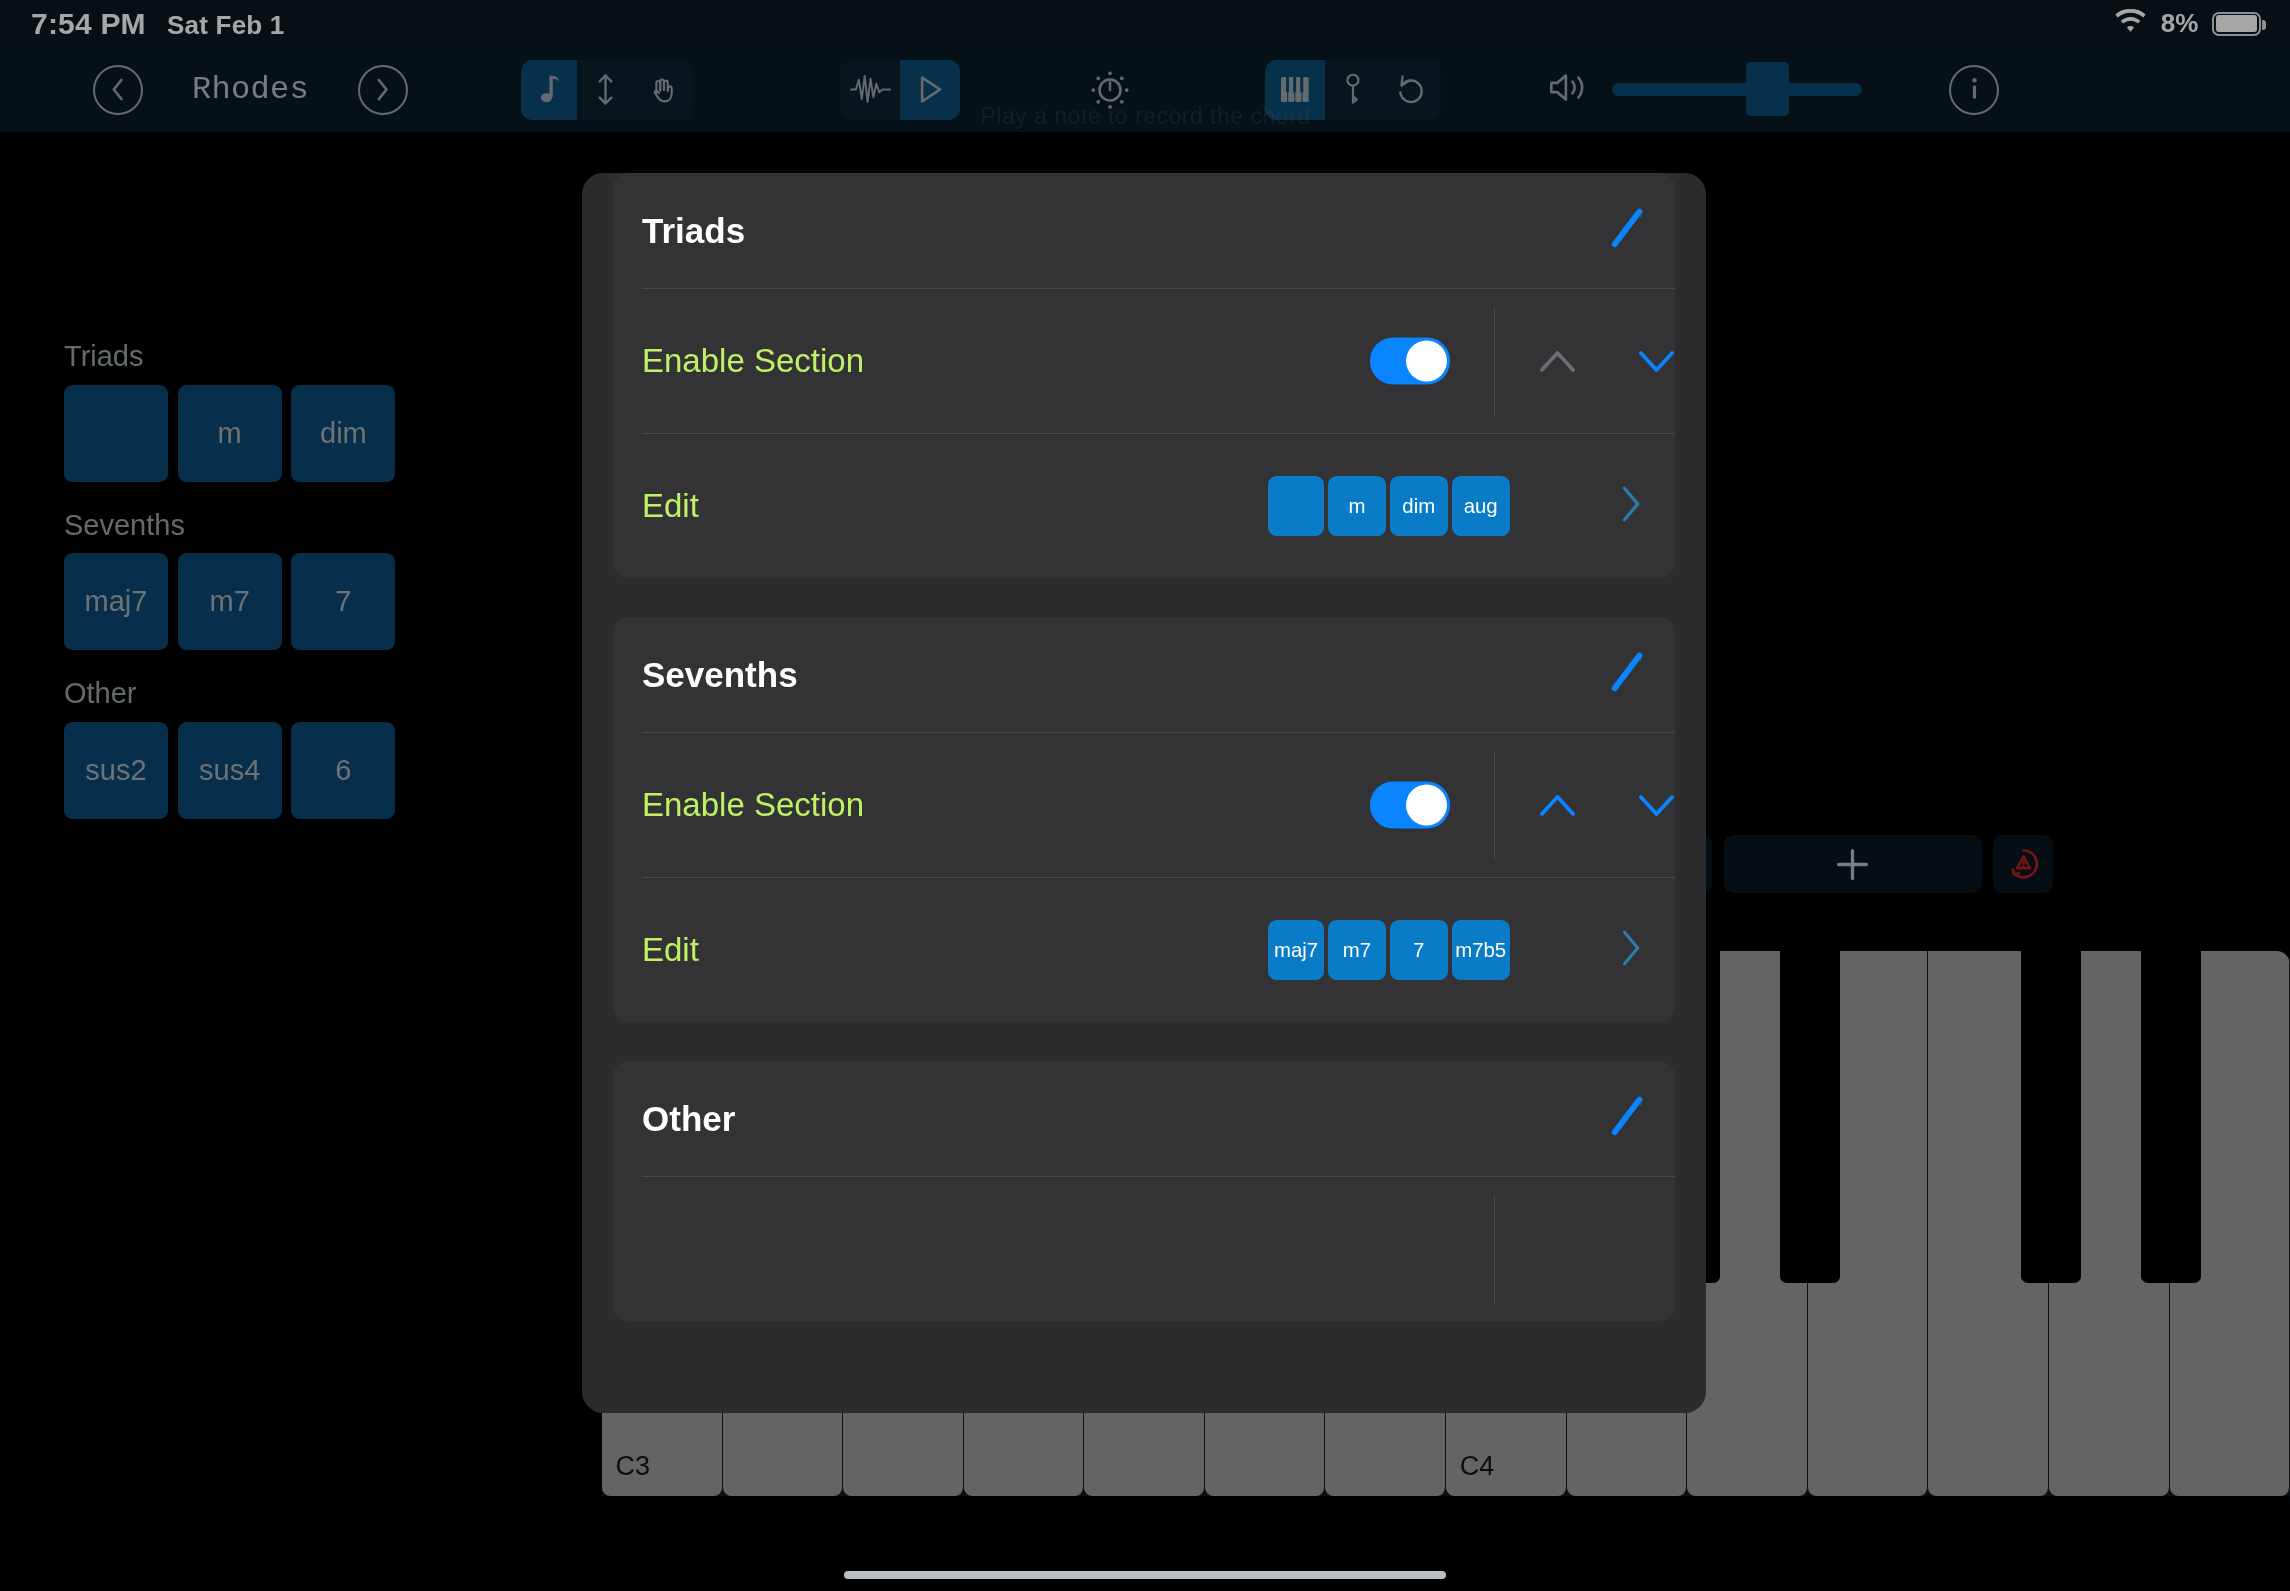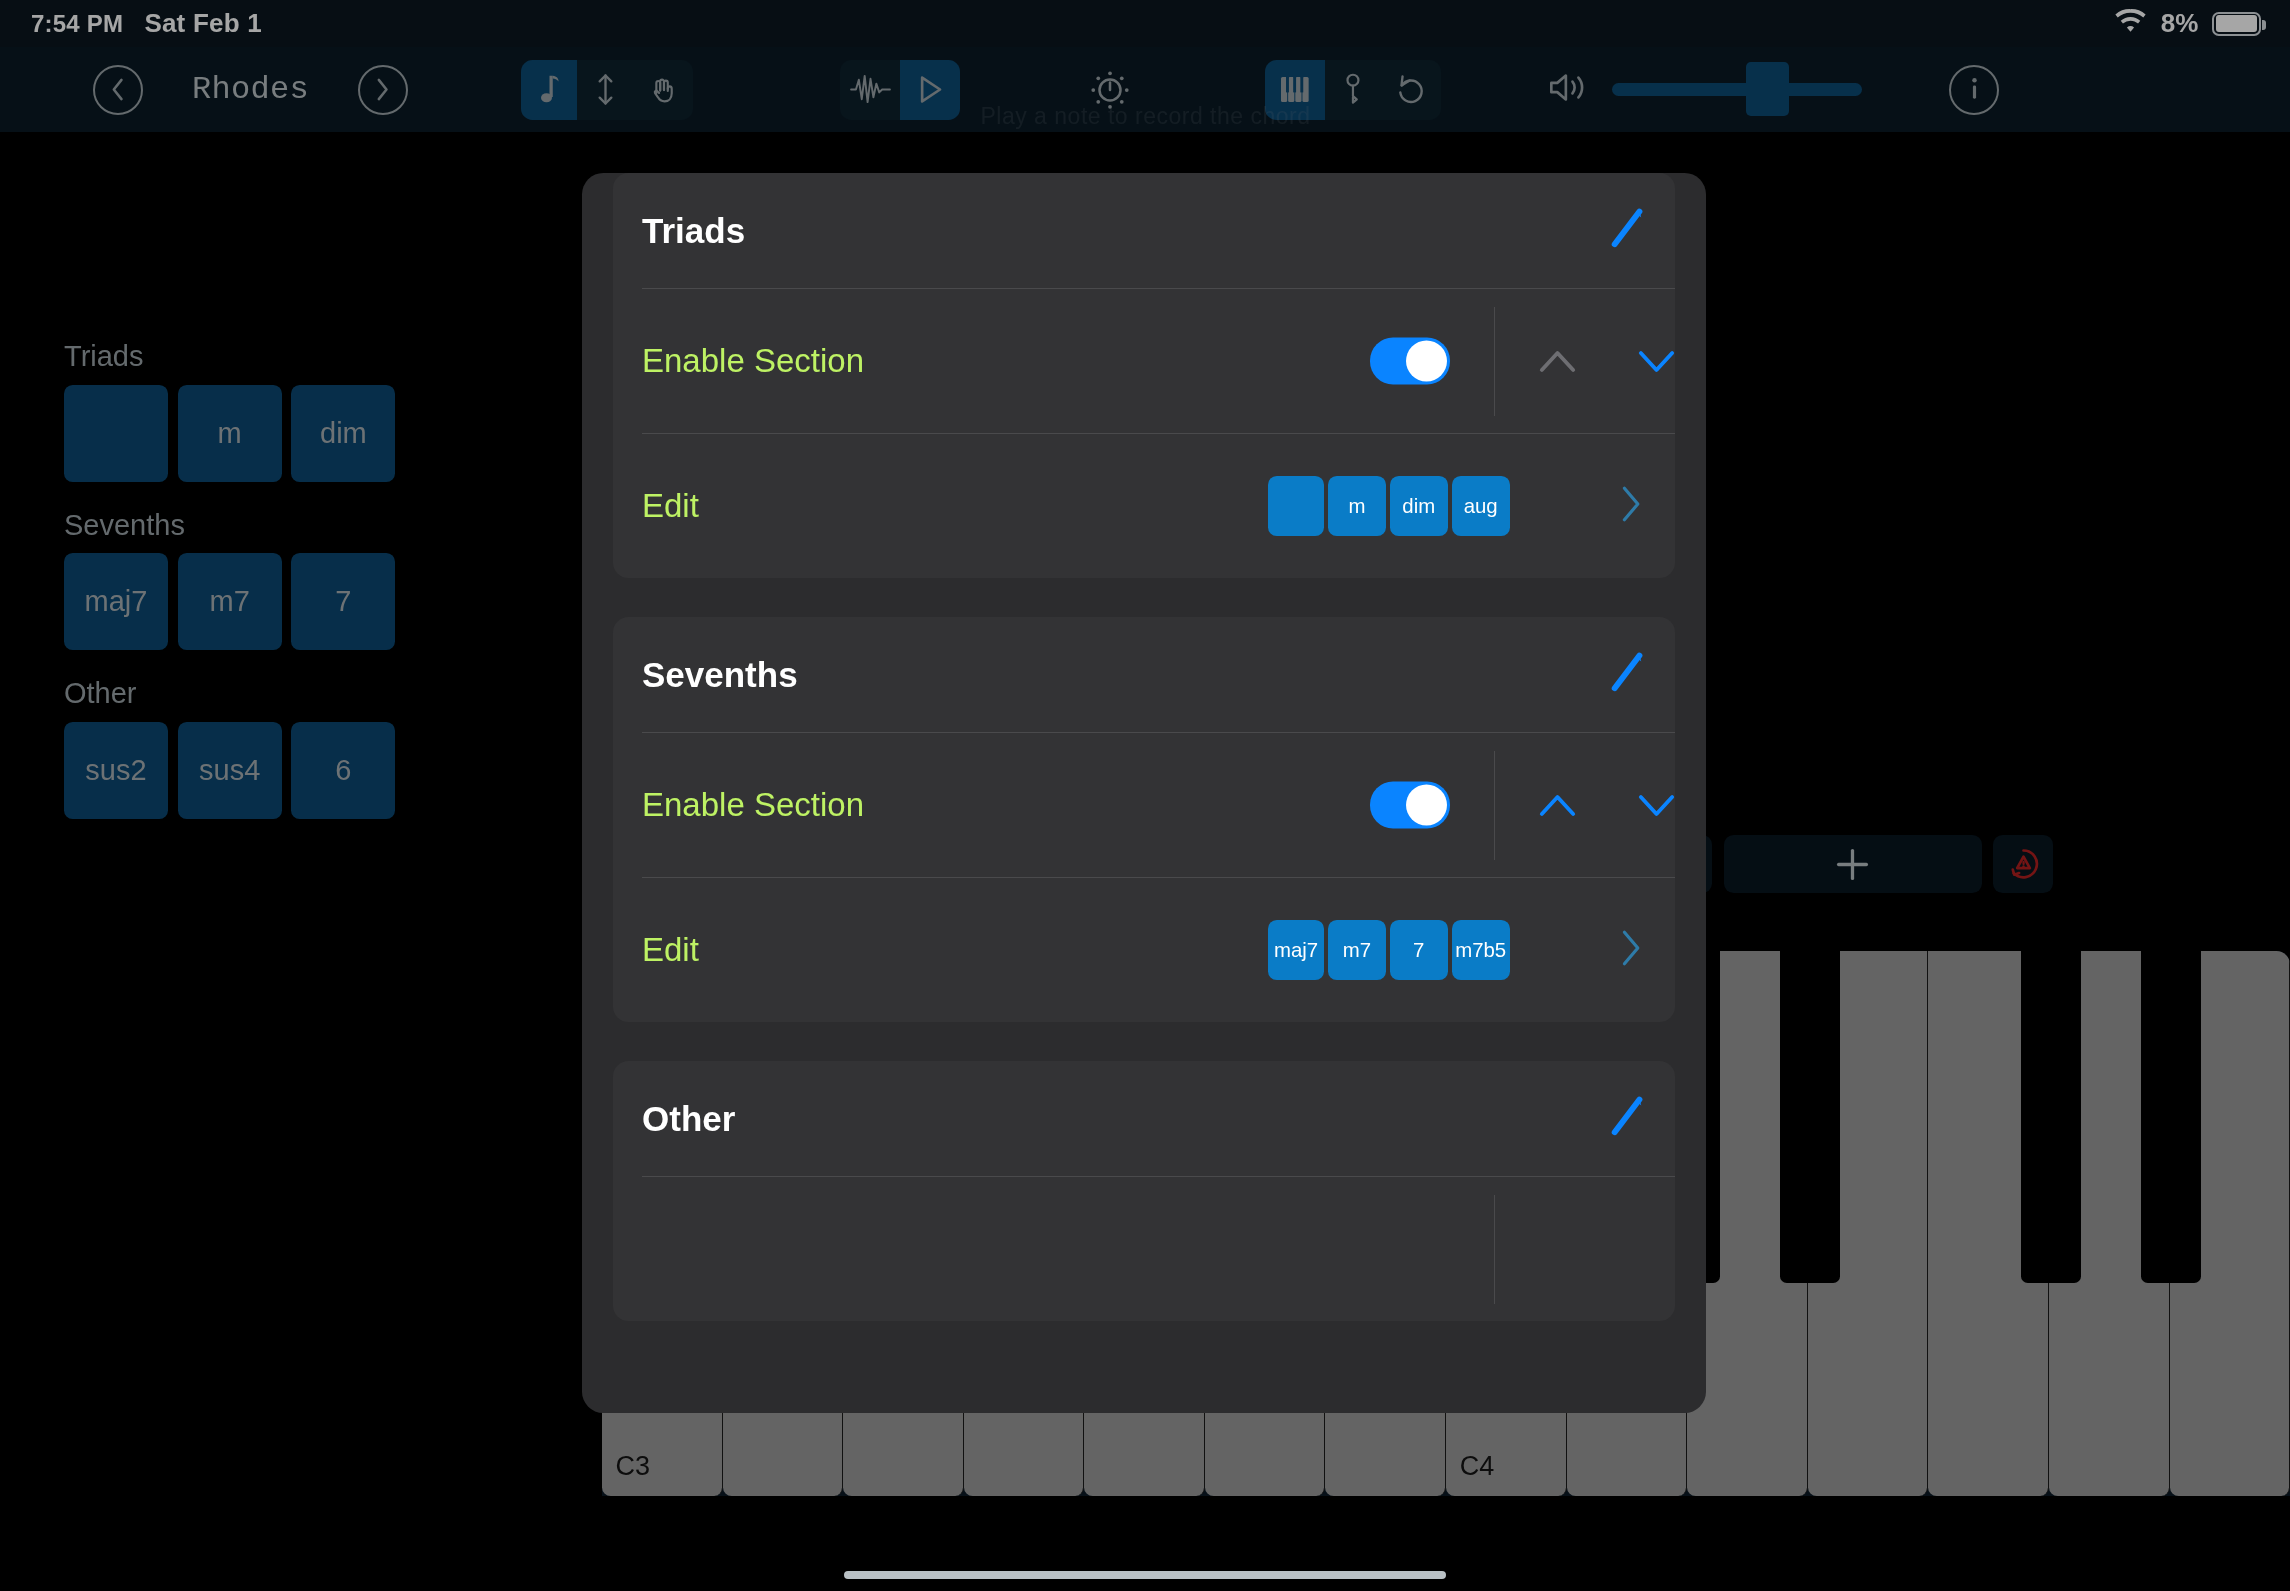--- a/index.html
+++ b/index.html
@@ -12,21 +12,21 @@
   #root { position: relative; width: 2290px; height: 1591px; background: #000; }
 
   
   #statusbar {
     position: absolute; left: 0; top: 0; width: 2290px; height: 47px;
     background: #0b1620;
     display: flex; align-items: center;
     color: #ffffff;
   }
   #status-left { display: flex; align-items: baseline; gap: 21.3px; margin-left: 31px; }
-  .status-time { font-size: 24px; font-weight: 600; letter-spacing: 0.2px; }
+  .status-time { font-size: 30px; font-weight: 600; letter-spacing: 0.2px; }
   .status-date { font-size: 26px; font-weight: 600; letter-spacing: 0.2px; }
   #status-right { margin-left: auto; margin-right: 29px; display: flex; align-items: center; gap: 13.6px; }
   .status-pct { font-size: 26px; font-weight: 600; }
   .batt {
     width: 49px; height: 24px; border: 2.4px solid #d8dde2; border-radius: 6.8px;
     position: relative; padding: 1.9px;
   }
   .batt::after {
     content: ""; position: absolute; right: -6.8px; top: 6.8px; width: 3.9px; height: 9.7px;
     background: #d8dde2; border-radius: 0 2.9px 2.9px 0;

